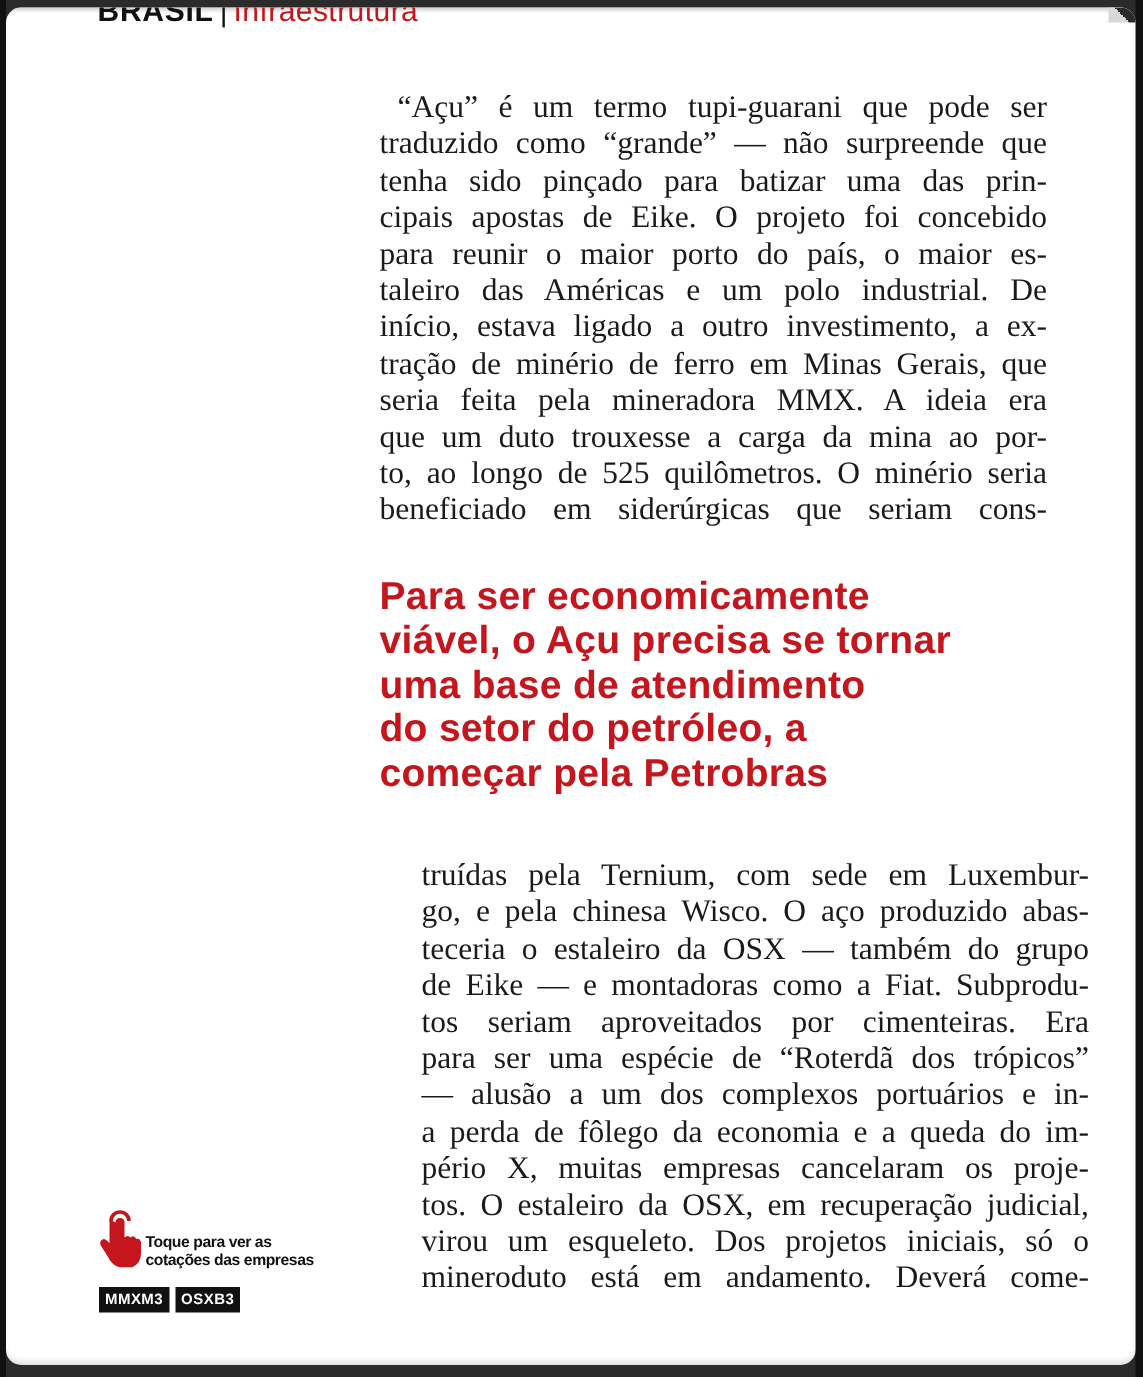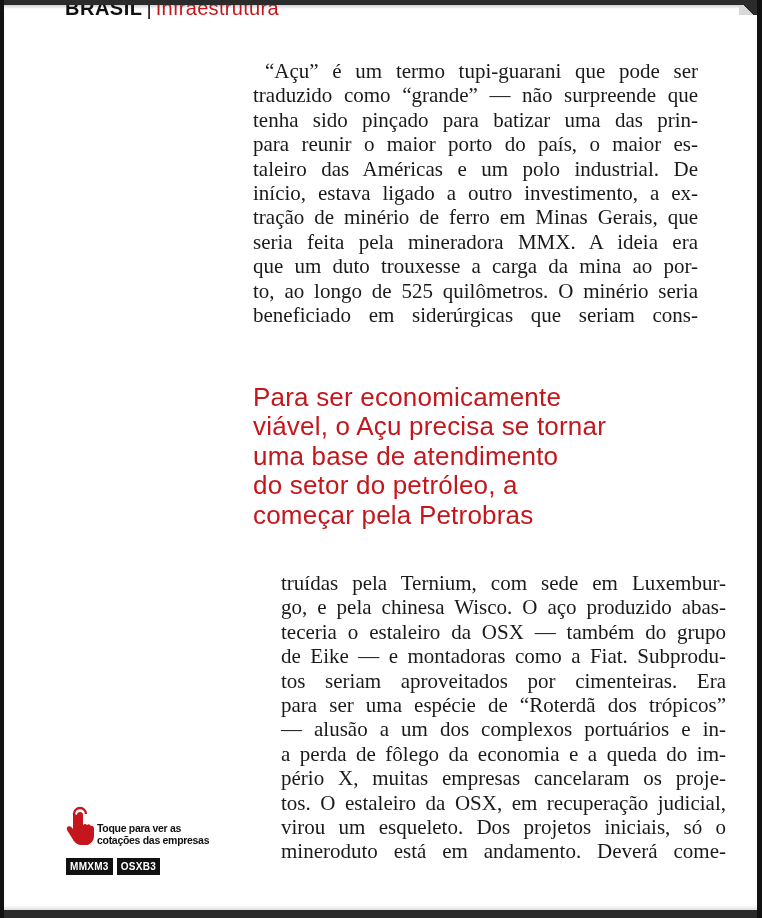--- a/index.html
+++ b/index.html
@@ -11,20 +11,21 @@
     .left-edge {
       position: absolute; left: 0; top: 0; width: 4px; height: 918px; background: #111;
     }
     .right-edge {
       position: absolute; right: 0; top: 0; width: 5px; height: 918px; background: #111;
     }
     .page {
       position: absolute; left: 4px; top: 5px; width: 753px; height: 905px;
       background: #ffffff; overflow: hidden;
       box-shadow: inset 0 -4px 4px -2px rgba(0,0,0,0.15);
+      border-radius: 10px;
     }
     .page-curl {
       position: absolute; right: 0; top: 0; width: 18px; height: 10px;
       background: linear-gradient(225deg, #2b2b2b 50%, #d8d8d8 50%);
     }
     .top-shadow {
       position: absolute; left: 0; top: 0; width: 100%; height: 4px;
       background: linear-gradient(#cfcfcf, rgba(255,255,255,0));
     }
     .section-header {
@@ -41,21 +42,21 @@
     }
     .body-text .line {
       display: block; text-align: justify; text-align-last: justify; white-space: nowrap;
       height: 24.4px;
     }
     .body-text .line.indent { padding-left: 12px; }
     #col-top { top: 54px; }
     #col-bottom { top: 566px; margin-left: 28px; }
     .pull-quote {
       position: absolute; left: 249px; top: 378px; width: 460px;
-      font-family: "Liberation Sans", sans-serif; font-weight: normal;
+      font-family: "Liberation Sans", sans-serif; font-weight: bold;
       font-size: 26px; line-height: 29.4px; color: #c4161c; letter-spacing: 0.2px;
     }
     .pull-quote .pq-line { display: block; white-space: nowrap; }
     .quotes-widget {
       position: absolute; left: 62px; top: 800px; width: 160px;
     }
     .tap-row { position: relative; height: 42px; }
     .tap-icon { position: absolute; left: 0; top: 0; width: 30px; height: 40px; }
     .tap-text {
       position: absolute; left: 31px; top: 17px;
@@ -80,20 +81,21 @@
   <div class="page-curl"></div>
 
   <div class="section-header">
     <span class="brand">BRASIL</span><span class="sep">|</span><span class="topic">Infraestrutura</span>
   </div>
 
   <div class="body-text" id="col-top">
     <span class="line indent">“Açu” é um termo tupi-guarani que pode ser</span>
     <span class="line">traduzido como “grande” — não surpreende que</span>
     <span class="line">tenha sido pinçado para batizar uma das prin-</span>
+    <span class="line">cipais apostas de Eike. O projeto foi concebido</span>
     <span class="line">para reunir o maior porto do país, o maior es-</span>
     <span class="line">taleiro das Américas e um polo industrial. De</span>
     <span class="line">início, estava ligado a outro investimento, a ex-</span>
     <span class="line">tração de minério de ferro em Minas Gerais, que</span>
     <span class="line">seria feita pela mineradora MMX. A ideia era</span>
     <span class="line">que um duto trouxesse a carga da mina ao por-</span>
     <span class="line">to, ao longo de 525 quilômetros. O minério seria</span>
     <span class="line">beneficiado em siderúrgicas que seriam cons-</span>
   </div>
 

